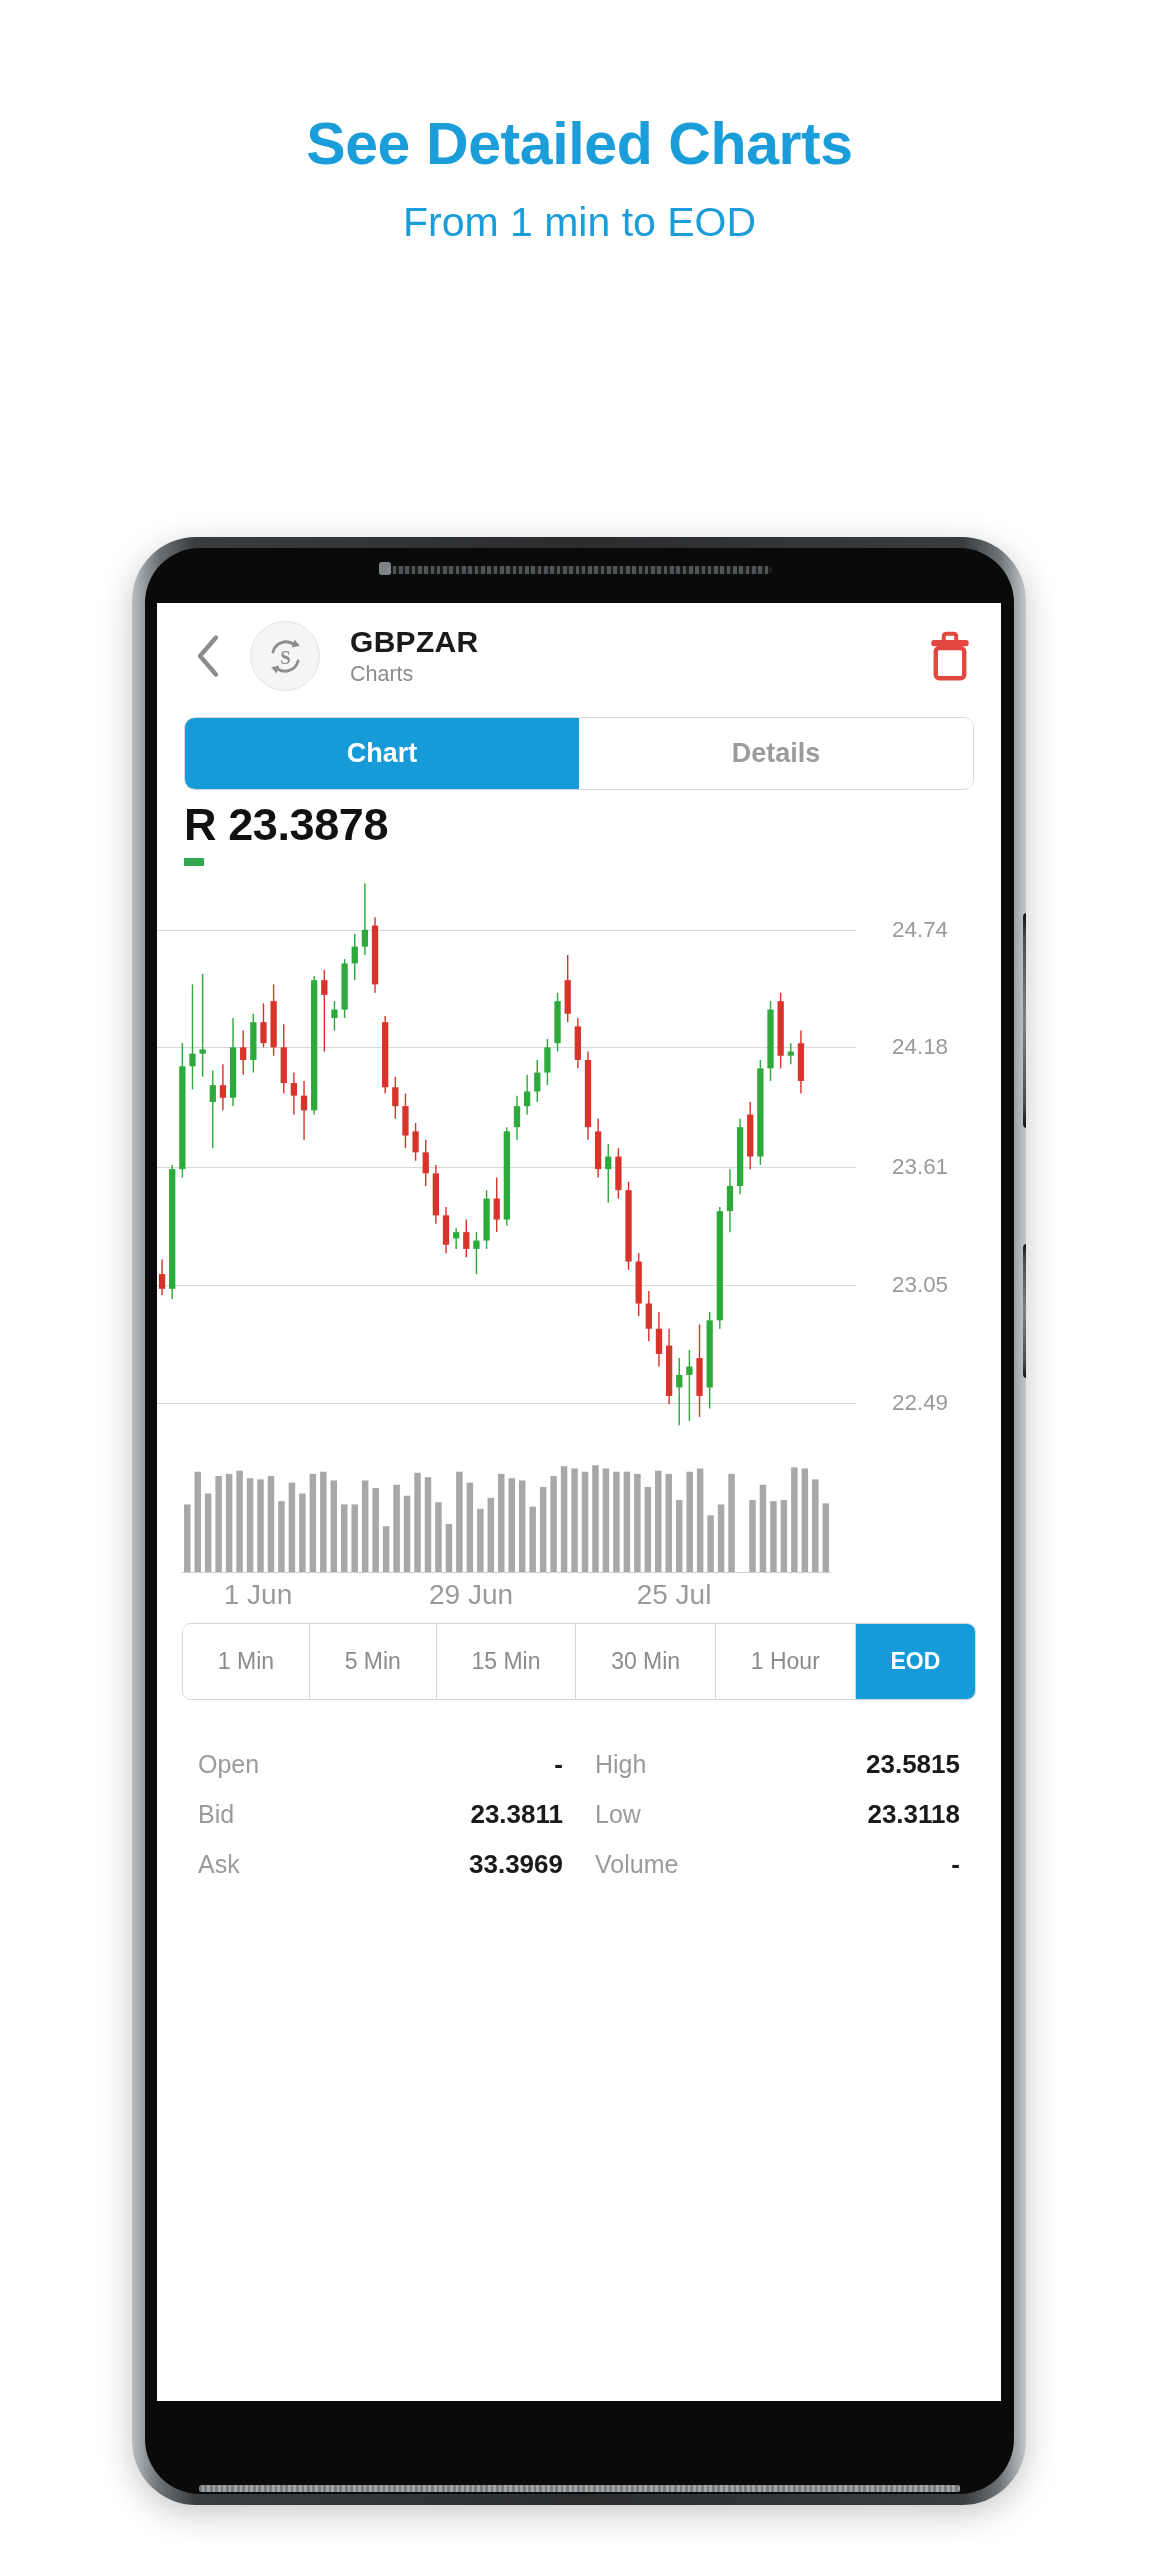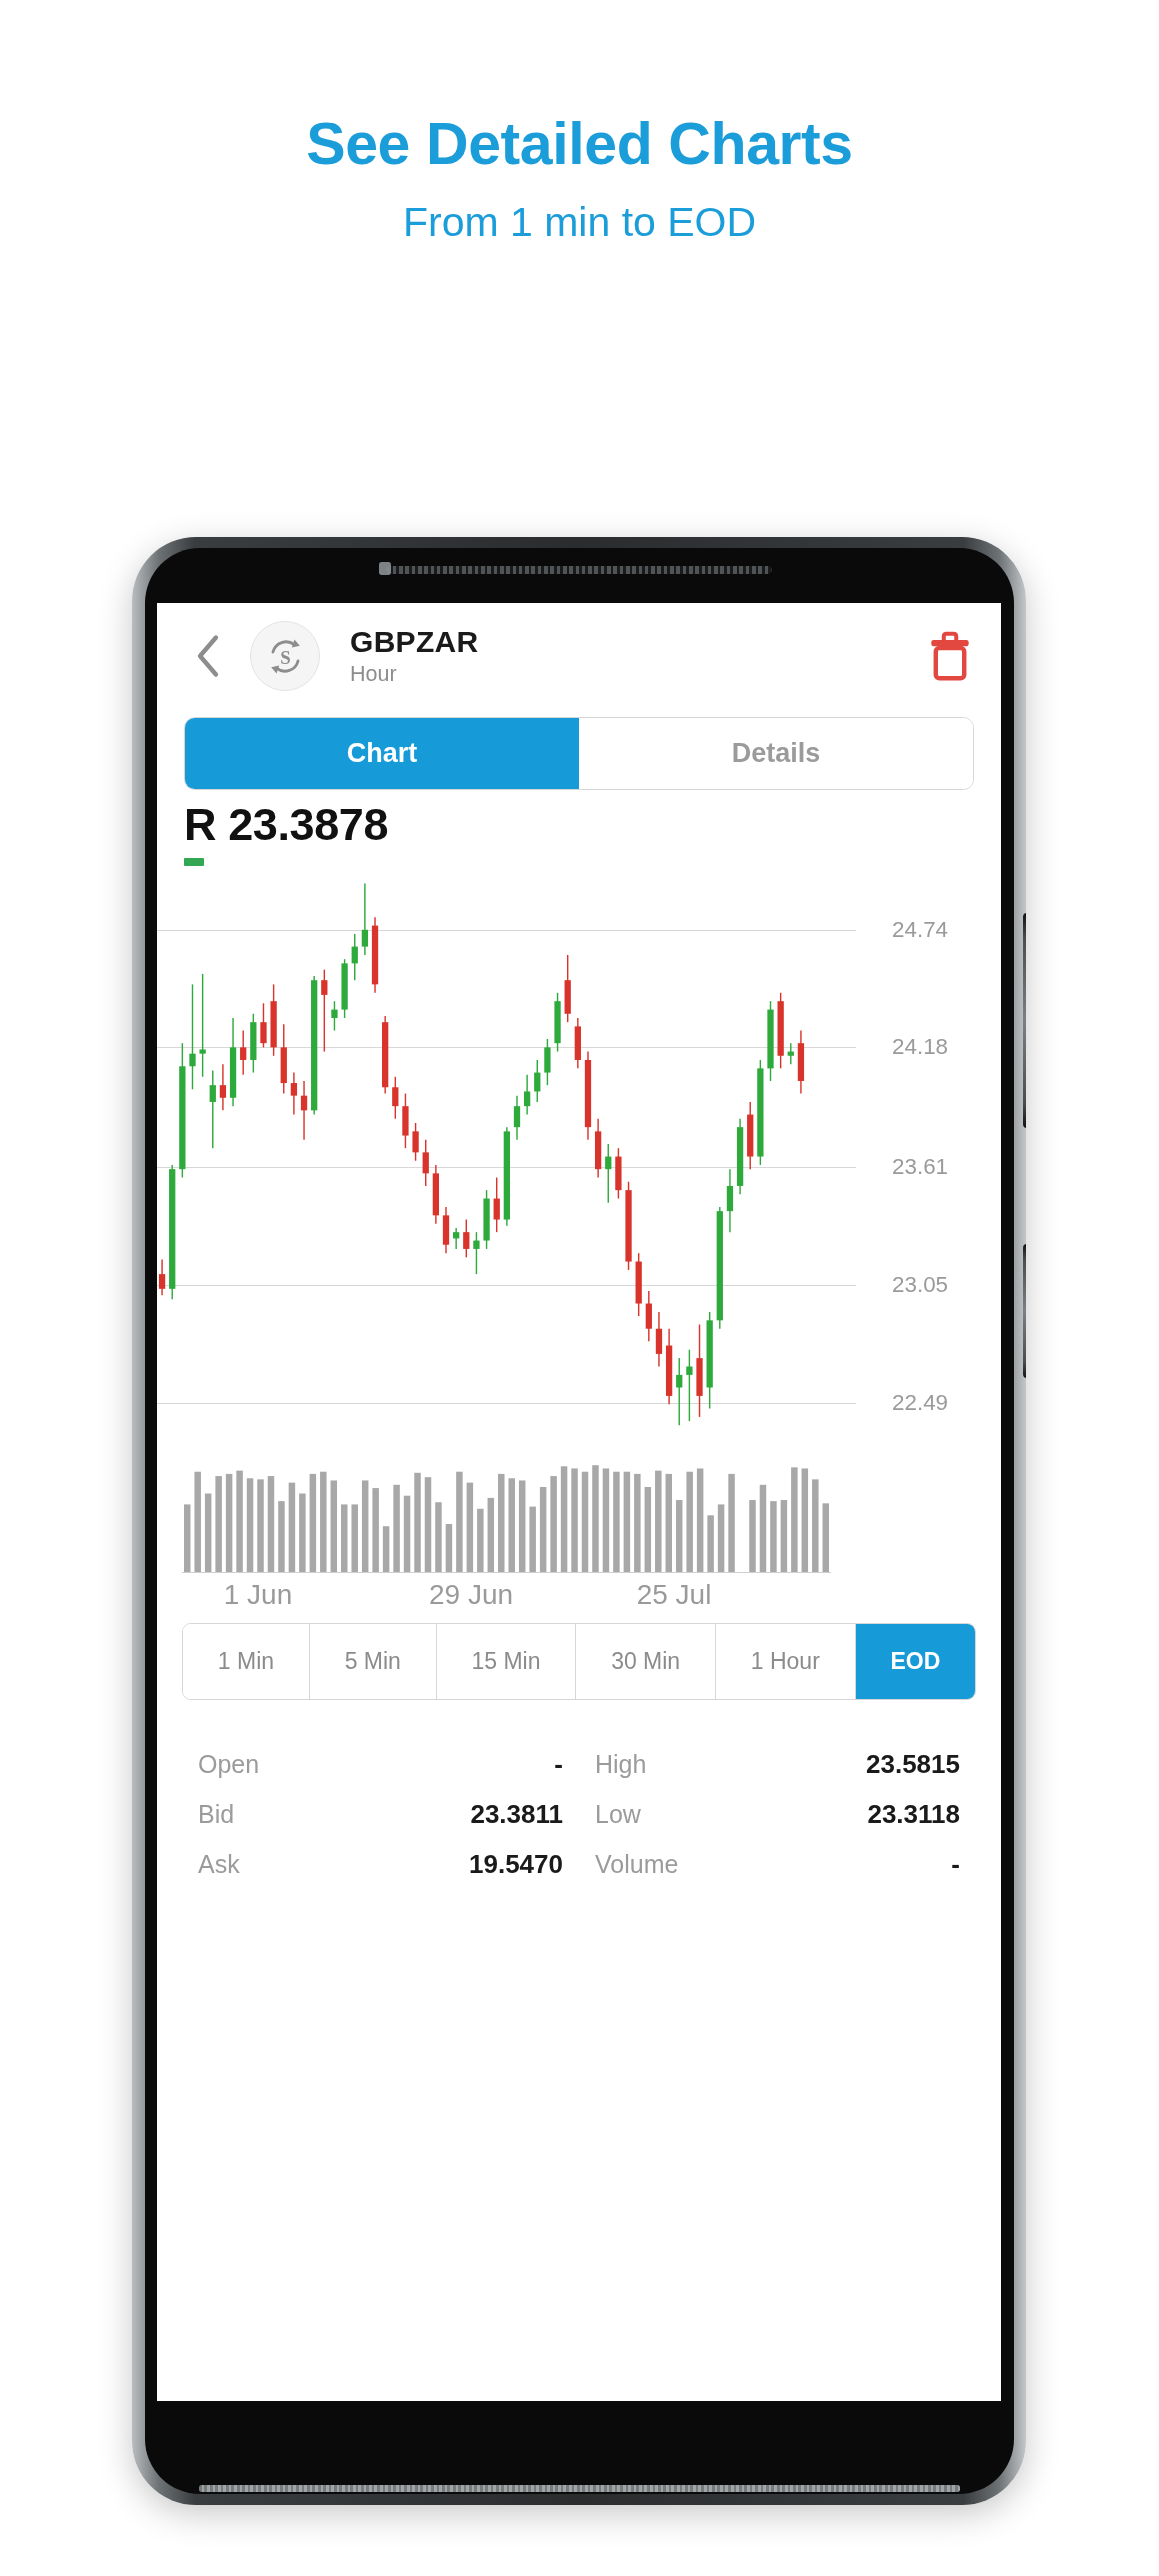--- a/index.html
+++ b/index.html
@@ -322,21 +322,21 @@
               <path d="M10 19 A15 15 0 0 1 34 11" fill="none" stroke="#8d8d8d" stroke-width="3.2" stroke-linecap="round"></path>
               <polygon points="34,5 40,12 31,14" fill="#8d8d8d"></polygon>
               <path d="M38 29 A15 15 0 0 1 14 37" fill="none" stroke="#8d8d8d" stroke-width="3.2" stroke-linecap="round"></path>
               <polygon points="14,43 8,36 17,34" fill="#8d8d8d"></polygon>
               <text x="24" y="32" font-family="Liberation Serif, serif" font-size="21" font-weight="bold" fill="#8d8d8d" text-anchor="middle">S</text>
             </svg>
           </div>
 
           <div class="sym-text">
             <div class="sym-name">GBPZAR</div>
-            <div class="sym-type">Hour</div>
+            <div class="sym-type">Charts</div>
           </div>
 
           <div class="trash">
             <svg width="48" height="54" viewBox="0 0 54 60">
               <rect x="6" y="12" width="42" height="7" rx="2.5" fill="#e2483f"></rect>
               <path d="M20 12 L20 8 Q20 5 23 5 L31 5 Q34 5 34 8 L34 12" fill="none" stroke="#e2483f" stroke-width="4.5" stroke-linecap="round"></path>
               <rect x="11" y="21" width="32" height="34" rx="4" fill="none" stroke="#e2483f" stroke-width="5"></rect>
             </svg>
           </div>
         </div>
@@ -599,21 +599,21 @@
                 <span class="stat-value">23.3811</span>
               </div>
               <div class="stat-cell">
                 <span class="stat-label">Low</span>
                 <span class="stat-value">23.3118</span>
               </div>
             </div>
             <div class="stat-row">
               <div class="stat-cell">
                 <span class="stat-label">Ask</span>
-                <span class="stat-value">19.5470</span>
+                <span class="stat-value">33.3969</span>
               </div>
               <div class="stat-cell">
                 <span class="stat-label">Volume</span>
                 <span class="stat-value">-</span>
               </div>
             </div>
           </div>
 
       </div>
 

